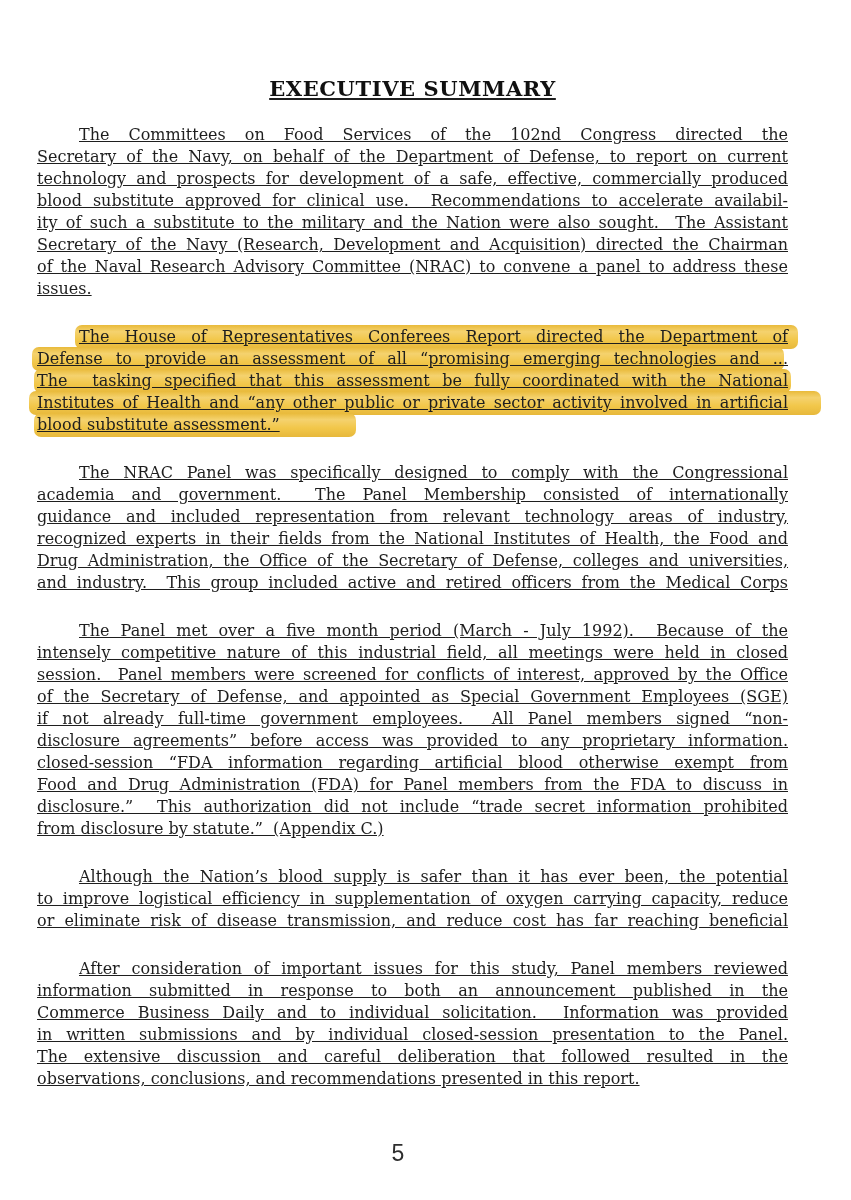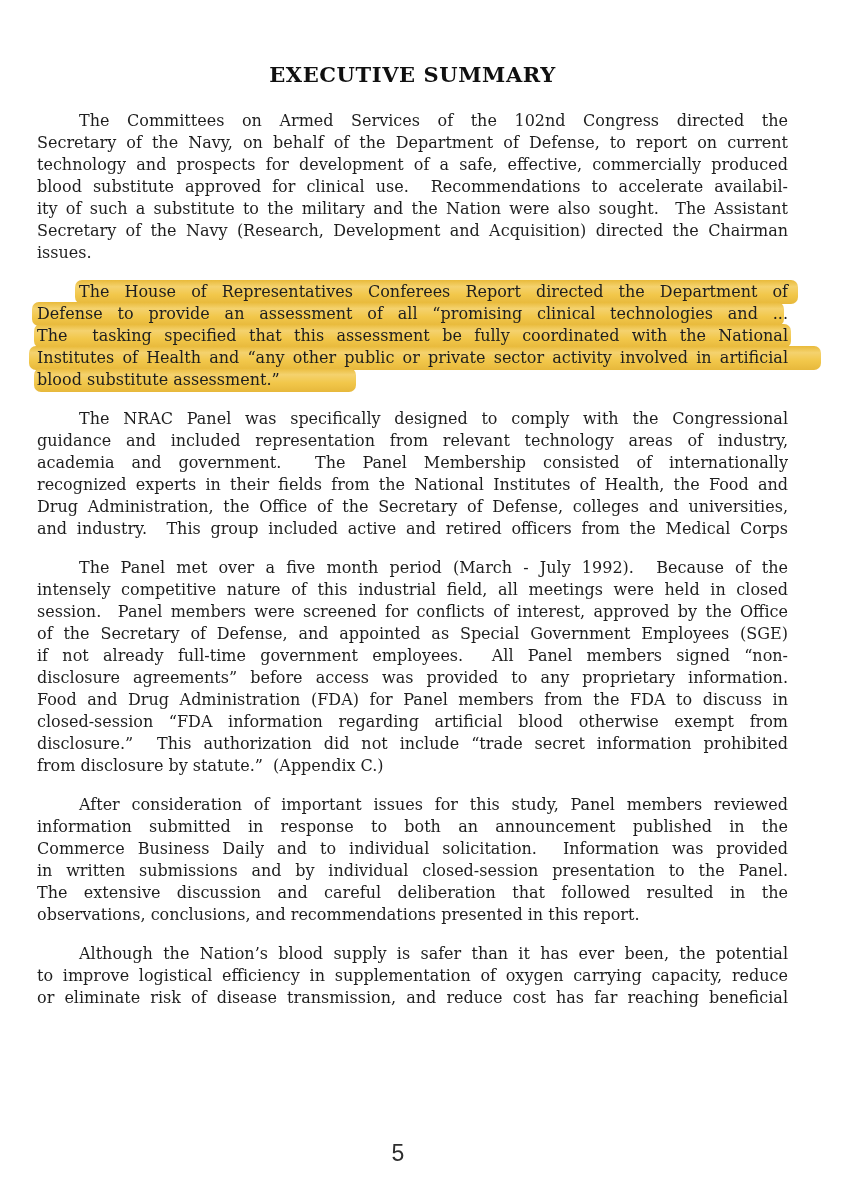--- a/index.html
+++ b/index.html
@@ -9,33 +9,34 @@
     height: 1200px;
     background: #ffffff;
     z-index: 0;
     font-family: "DejaVu Serif", "Liberation Serif", serif;
     color: #1e1e1e;
     overflow: hidden;
   }
   .content {
     position: absolute;
     left: 37px;
-    top: 62px;
+    top: 76px;
     width: 751px;
+    text-decoration: underline;
   }
   .title {
     margin: 0 0 22px 0;
     text-align: center;
     font-size: 21px;
     font-weight: bold;
     letter-spacing: 0.6px;
     line-height: 26px;
     color: #101010;
   }
-  .para { margin-top: 17px; }
+  .para { margin-top: 26px; }
   .para.first { margin-top: 0; }
   .line {
     font-size: 16px;
     line-height: 22px;
     height: 22px;
     text-align: justify;
     text-align-last: justify;
     text-justify: inter-word;
   }
   .line.no-just { text-align: right; text-align-last: left; }
@@ -76,64 +77,65 @@
   }
 </style>
 </head>
 <body>
 
 <div class="page">
   <div class="content">
     <h1 class="title">EXECUTIVE SUMMARY</h1>
     <div>
         <div class="para first">
-          <div class="line indent">The Committees on Armed Services of the 102nd Congress directed the</div>
+          <div class="line indent">The Committees on Food Services of the 102nd Congress directed the</div>
           <div class="line">Secretary of the Navy, on behalf of the Department of Defense, to report on current</div>
           <div class="line">technology and prospects for development of a safe, effective, commercially produced</div>
           <div class="line">blood substitute approved for clinical use.&nbsp; Recommendations to accelerate availabil-</div>
           <div class="line">ity of such a substitute to the military and the Nation were also sought.&nbsp; The Assistant</div>
           <div class="line">Secretary of the Navy (Research, Development and Acquisition) directed the Chairman</div>
+          <div class="line">of the Naval Research Advisory Committee (NRAC) to convene a panel to address these</div>
           <div class="line no-just">issues.</div>
         </div>
         <div class="para">
           <div class="line indent hl hl-0">The House of Representatives Conferees Report directed the Department of</div>
-          <div class="line hl hl-1">Defense to provide an assessment of all “promising clinical technologies and ...</div>
+          <div class="line hl hl-1">Defense to provide an assessment of all “promising emerging technologies and ...</div>
           <div class="line hl hl-3">The&nbsp; tasking specified that this assessment be fully coordinated with the National</div>
           <div class="line hl hl-4">Institutes of Health and “any other public or private sector activity involved in artificial</div>
           <div class="line no-just hl hl-5">blood substitute assessment.”</div>
         </div>
         <div class="para">
           <div class="line indent">The NRAC Panel was specifically designed to comply with the Congressional</div>
+          <div class="line">academia and government.&nbsp; The Panel Membership consisted of internationally</div>
           <div class="line">guidance and included representation from relevant technology areas of industry,</div>
-          <div class="line">academia and government.&nbsp; The Panel Membership consisted of internationally</div>
           <div class="line">recognized experts in their fields from the National Institutes of Health, the Food and</div>
           <div class="line">Drug Administration, the Office of the Secretary of Defense, colleges and universities,</div>
           <div class="line">and industry.&nbsp; This group included active and retired officers from the Medical Corps</div>
         </div>
         <div class="para">
           <div class="line indent">The Panel met over a five month period (March - July 1992).&nbsp; Because of the</div>
           <div class="line">intensely competitive nature of this industrial field, all meetings were held in closed</div>
           <div class="line">session.&nbsp; Panel members were screened for conflicts of interest, approved by the Office</div>
           <div class="line">of the Secretary of Defense, and appointed as Special Government Employees (SGE)</div>
           <div class="line">if not already full-time government employees.&nbsp; All Panel members signed “non-</div>
           <div class="line">disclosure agreements” before access was provided to any proprietary information.</div>
+          <div class="line">closed-session “FDA information regarding artificial blood otherwise exempt from</div>
           <div class="line">Food and Drug Administration (FDA) for Panel members from the FDA to discuss in</div>
-          <div class="line">closed-session “FDA information regarding artificial blood otherwise exempt from</div>
           <div class="line">disclosure.”&nbsp; This authorization did not include “trade secret information prohibited</div>
           <div class="line no-just">from disclosure by statute.”&nbsp; (Appendix C.)</div>
+        </div>
+        <div class="para">
+          <div class="line indent">Although the Nation’s blood supply is safer than it has ever been, the potential</div>
+          <div class="line">to improve logistical efficiency in supplementation of oxygen carrying capacity, reduce</div>
+          <div class="line">or eliminate risk of disease transmission, and reduce cost has far reaching beneficial</div>
         </div>
         <div class="para">
           <div class="line indent">After consideration of important issues for this study, Panel members reviewed</div>
           <div class="line">information submitted in response to both an announcement published in the</div>
           <div class="line">Commerce Business Daily and to individual solicitation.&nbsp; Information was provided</div>
           <div class="line">in written submissions and by individual closed-session presentation to the Panel.</div>
           <div class="line">The extensive discussion and careful deliberation that followed resulted in the</div>
           <div class="line no-just">observations, conclusions, and recommendations presented in this report.</div>
         </div>
-        <div class="para">
-          <div class="line indent">Although the Nation’s blood supply is safer than it has ever been, the potential</div>
-          <div class="line">to improve logistical efficiency in supplementation of oxygen carrying capacity, reduce</div>
-          <div class="line">or eliminate risk of disease transmission, and reduce cost has far reaching beneficial</div>
-        </div>
       </div>
   </div>
   <div class="pagenum">5</div>
 </div>
 
 </body></html>

